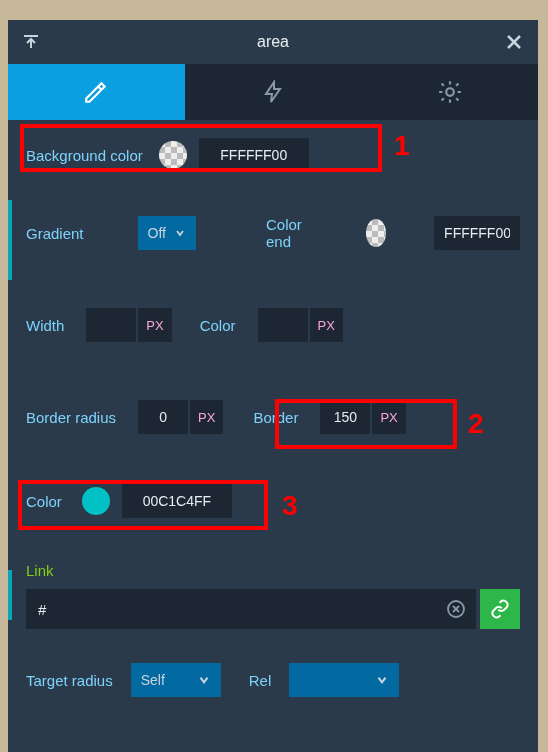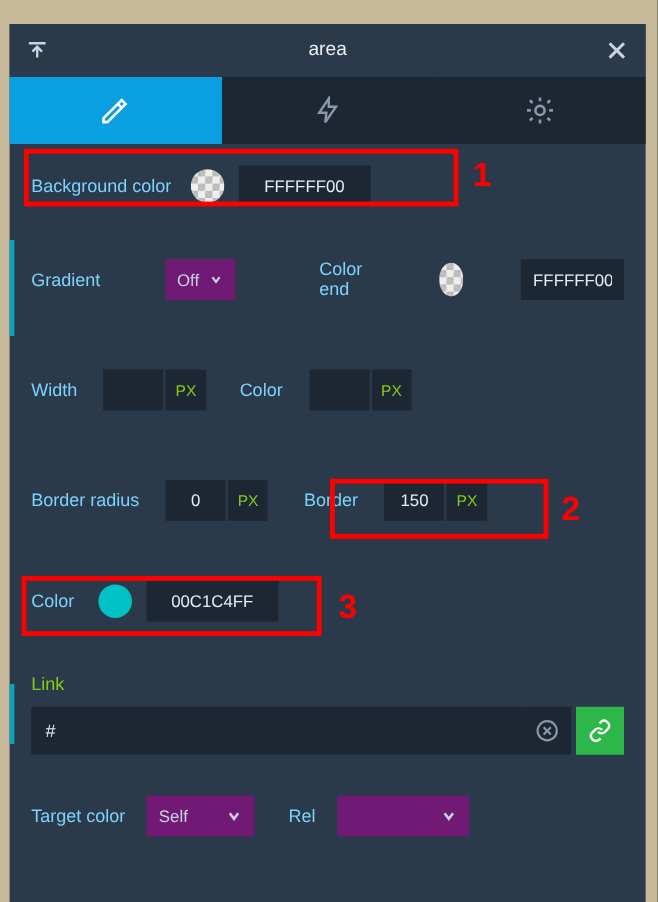--- a/index.html
+++ b/index.html
@@ -88,27 +88,27 @@
       font-size: 14px;
     }
     .fieldbox input {
       background: transparent; border: none; color: #e6ecf2;
       font-size: 14px; width: 100%; height: 100%; text-align: center;
       outline: none;
     }
     .fieldbox.hex { width: 110px; padding: 0 10px; justify-content: flex-end; }
     .fieldbox.val { width: 50px; }
     .unit {
-      background: #1d2733; color: #84cc16; height: 34px;
+      background: #1d2733; color: #f9a8d4; height: 34px;
       display: inline-flex; align-items: center; padding: 0 8px;
       font-size: 13px; margin-left: 2px;
     }
     .pair { display: inline-flex; align-items: center; }
     .dropdown {
-      background: #701a75; height: 34px; display: inline-flex;
+      background: #0369a1; height: 34px; display: inline-flex;
       align-items: center; padding: 0 10px; color: #c9d3dd;
       font-size: 14px; cursor: pointer;
     }
     .dropdown.chevron svg { margin-left: 8px; }
     .link-label { margin-bottom: 10px; display: block; color: #84cc16; font-size: 15px; }
     .link-row { display: flex; align-items: center; }
     .link-input {
       flex: 1; background: #1d2733; color: #e6ecf2; border: none;
       height: 40px; font-size: 15px; padding: 0 12px; outline: none;
     }
@@ -252,21 +252,21 @@
       </span>
       <span class="chain-btn">
         <svg width="20" height="20" viewBox="0 0 24 24" fill="none" stroke="#fff" stroke-width="2.4">
             <path d="M10 13 a5 5 0 0 0 7 0 l3 -3 a5 5 0 0 0 -7 -7 l-1.5 1.5"></path>
             <path d="M14 11 a5 5 0 0 0 -7 0 l-3 3 a5 5 0 0 0 7 7 l1.5 -1.5"></path>
           </svg>
       </span>
     </div>
 
     <div class="row">
-      <span class="label">Target color</span>
+      <span class="label">Target radius</span>
       <span class="dropdown chevron" style="margin-left:18px; width:90px; justify-content:space-between;">
         <span>Self</span>
         <svg width="14" height="14" viewBox="0 0 12 12">
             <path d="M3 4 L6 8 L9 4" fill="none" stroke="#c9d3dd" stroke-width="1.8"></path>
           </svg>
       </span>
       <span class="label" style="margin-left:28px;">Rel</span>
       <span class="dropdown chevron" style="margin-left:18px; width:110px; justify-content:flex-end;">
         <span></span>
         <svg width="14" height="14" viewBox="0 0 12 12">

